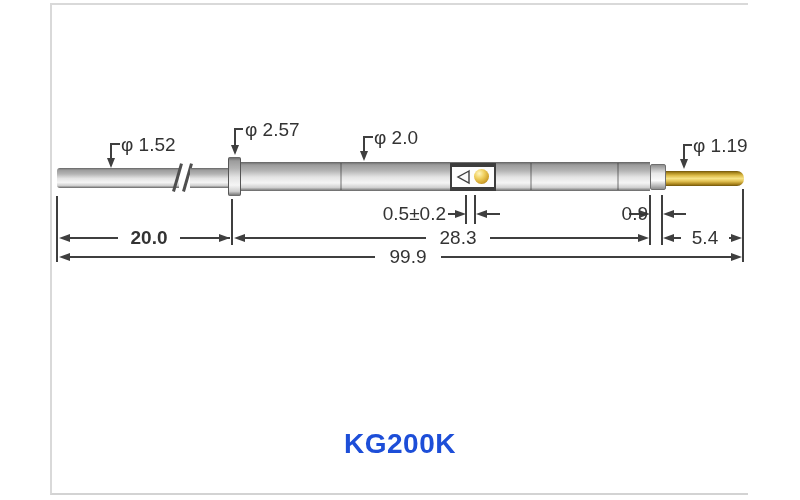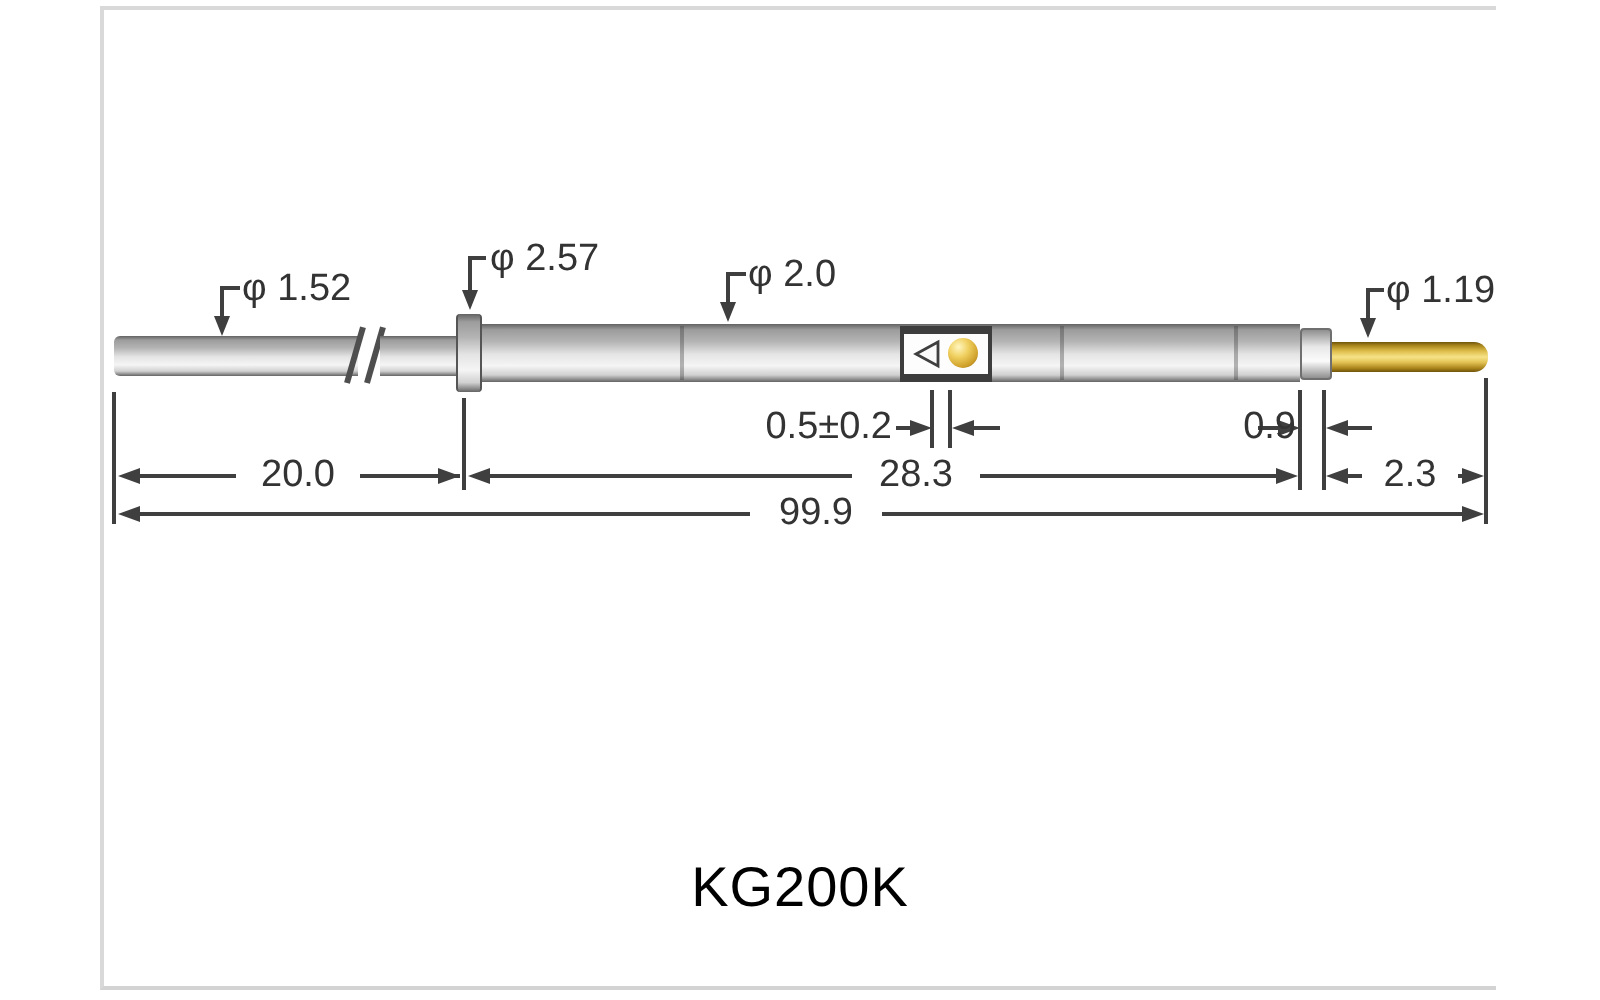--- a/index.html
+++ b/index.html
@@ -116,32 +116,32 @@
 
   <div class="dim" style="left:597px;top:203px;width:30px;text-align:right;margin-left:21px;">0.9</div>
   <div class="hl" style="left:629px;top:213px;width:10px;"></div>
   <div class="ah-r" style="left:639px;top:210px;"></div>
   <div class="ah-l" style="left:663px;top:210px;"></div>
   <div class="hl" style="left:674px;top:213px;width:12px;"></div>
 
   <div class="ah-l" style="left:59px;top:234px;"></div>
   <div class="hl" style="left:70px;top:237px;width:160px;"></div>
   <div class="ah-r" style="left:219px;top:234px;"></div>
-  <div class="dim bg" style="left:118px;top:227px;width:56px;">20.0</div>
+  <div class="dim bg" style="left:118px;top:227px;width:56px;font-weight:bold;">20.0</div>
 
   <div class="ah-l" style="left:234px;top:234px;"></div>
   <div class="hl" style="left:245px;top:237px;width:393px;"></div>
   <div class="ah-r" style="left:638px;top:234px;"></div>
   <div class="dim bg" style="left:426px;top:227px;width:58px;">28.3</div>
 
   <div class="ah-l" style="left:663px;top:234px;"></div>
   <div class="hl" style="left:674px;top:237px;width:58px;"></div>
   <div class="ah-r" style="left:731px;top:234px;"></div>
-  <div class="dim bg" style="left:681px;top:227px;width:42px;">2.3</div>
+  <div class="dim bg" style="left:681px;top:227px;width:42px;">5.4</div>
 
   <div class="ah-l" style="left:59px;top:253px;"></div>
   <div class="hl" style="left:70px;top:256px;width:662px;"></div>
   <div class="ah-r" style="left:731px;top:253px;"></div>
   <div class="dim bg" style="left:375px;top:246px;width:60px;">99.9</div>
 
-  <div class="title" style="color: #000000;">KG200K</div>
+  <div class="title" style="color: #1d4ed8; font-weight: bold;">KG200K</div>
 
 </div>
 
 </body></html>

